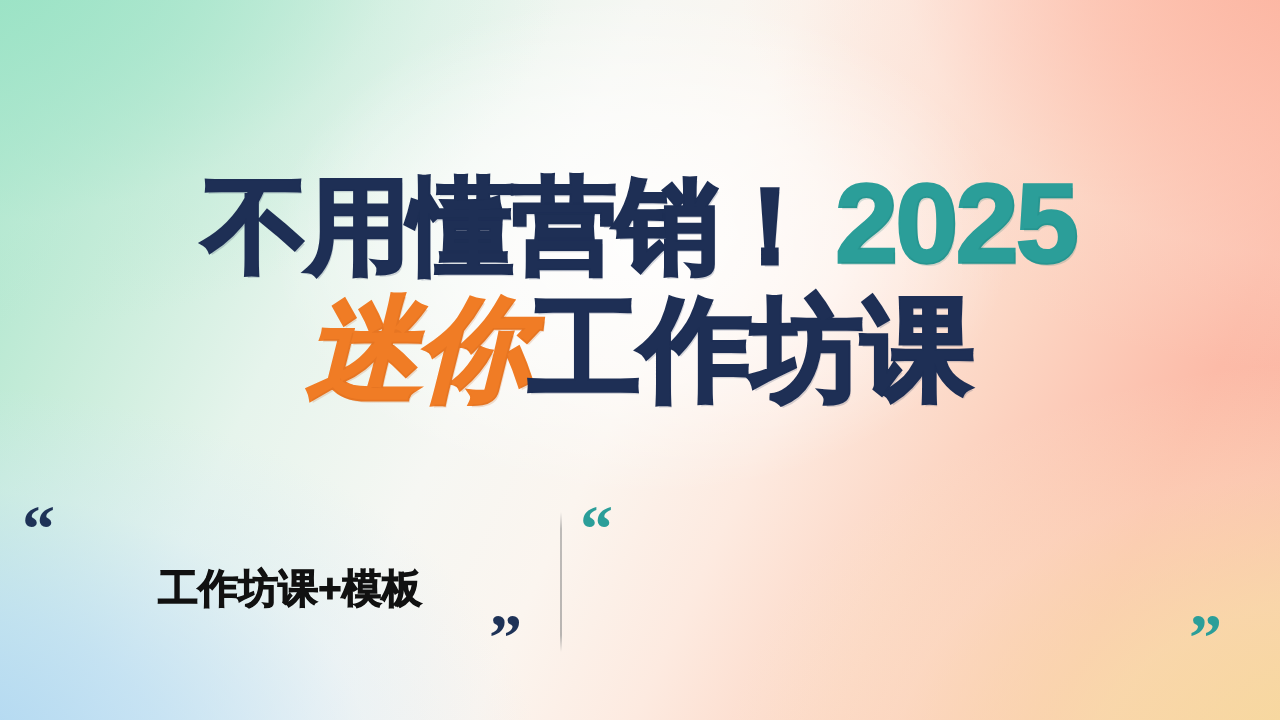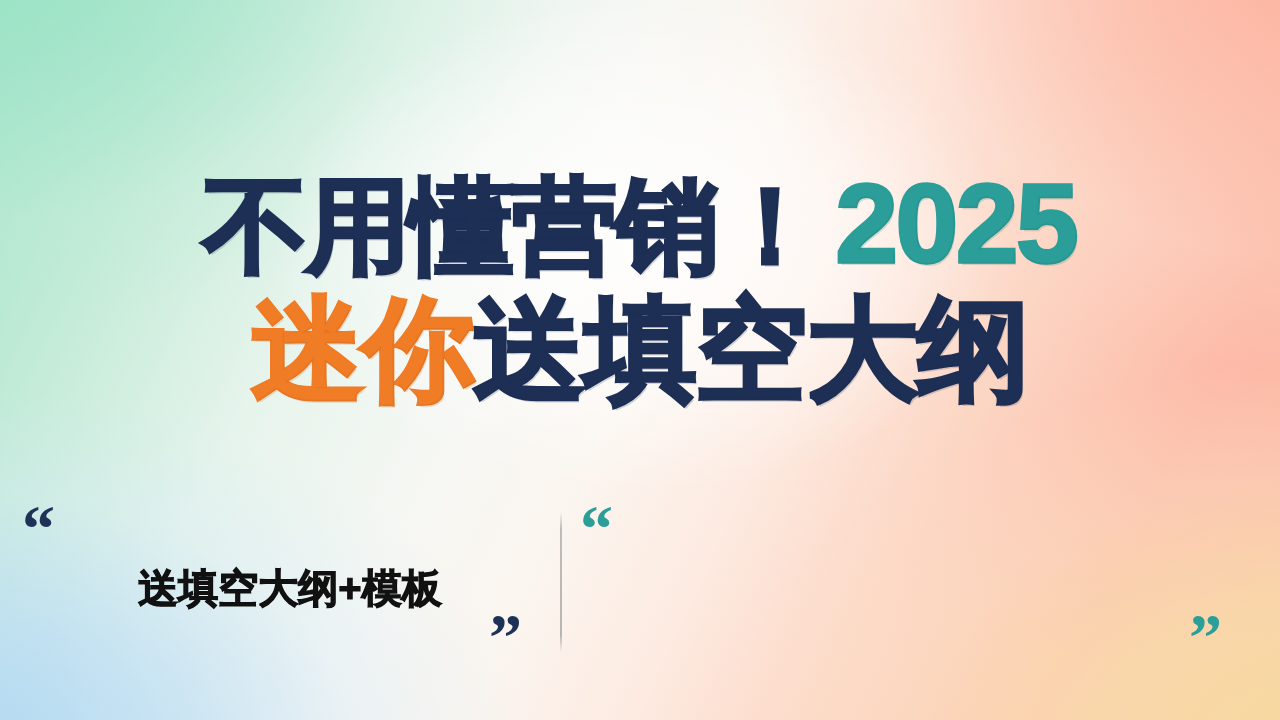--- a/index.html
+++ b/index.html
@@ -94,21 +94,21 @@
     letter-spacing: -1px;
   }
   .hl-seg {
     font-weight: 700;
     -webkit-text-stroke: 3.5px currentColor;
     paint-order: stroke fill;
     text-shadow: 2px 3px 0 rgba(30,47,85,0.18);
   }
   .seg-navy  { color: #1e2f55; }
   .seg-teal  { color: #2b9e99; text-shadow: 2px 3px 0 rgba(20,110,106,0.18); }
-  .seg-orange{ color: #f07c25; text-shadow: 2px 3px 0 rgba(190,90,20,0.18); }
+  .seg-orange{ color: #f07c25; text-shadow: 2px 3px 0 rgba(190,90,20,0.18); font-style: italic; }
   .seg-2025 {
     font-size: 112px;
     letter-spacing: -2px;
     margin-left: 14px;
   }
 
   
   .quotes {
     position: absolute;
     left: 0;
@@ -180,29 +180,29 @@
   <div class="bg-layer bg-tr"></div>
   <div class="bg-layer bg-bl"></div>
   <div class="bg-layer bg-br"></div>
   <div class="bg-layer bg-center"></div>
 
   <div class="headline">
     <div class="hl-line hl-line-1">
       <span class="hl-seg seg-navy">不用懂营销！</span><span class="hl-seg seg-teal seg-2025">2025</span>
     </div>
     <div class="hl-line hl-line-2">
-      <span class="hl-seg seg-orange">迷你</span><span class="hl-seg seg-navy">送填空大纲</span>
+      <span class="hl-seg seg-orange">迷你</span><span class="hl-seg seg-navy">工作坊课</span>
     </div>
   </div>
 
   <div class="quotes">
 
     <div class="quote-block quote-left">
       <span class="qmark qmark-open q-navy">“</span>
-      <span class="quote-text">送填空大纲+模板</span>
+      <span class="quote-text">工作坊课+模板</span>
       <span class="qmark qmark-close q-navy">”</span>
     </div>
 
     <div class="divider"></div>
 
     <div class="quote-block quote-right">
       <span class="qmark qmark-open q-teal">“</span>
       <span class="qmark qmark-close q-teal">”</span>
     </div>
 

